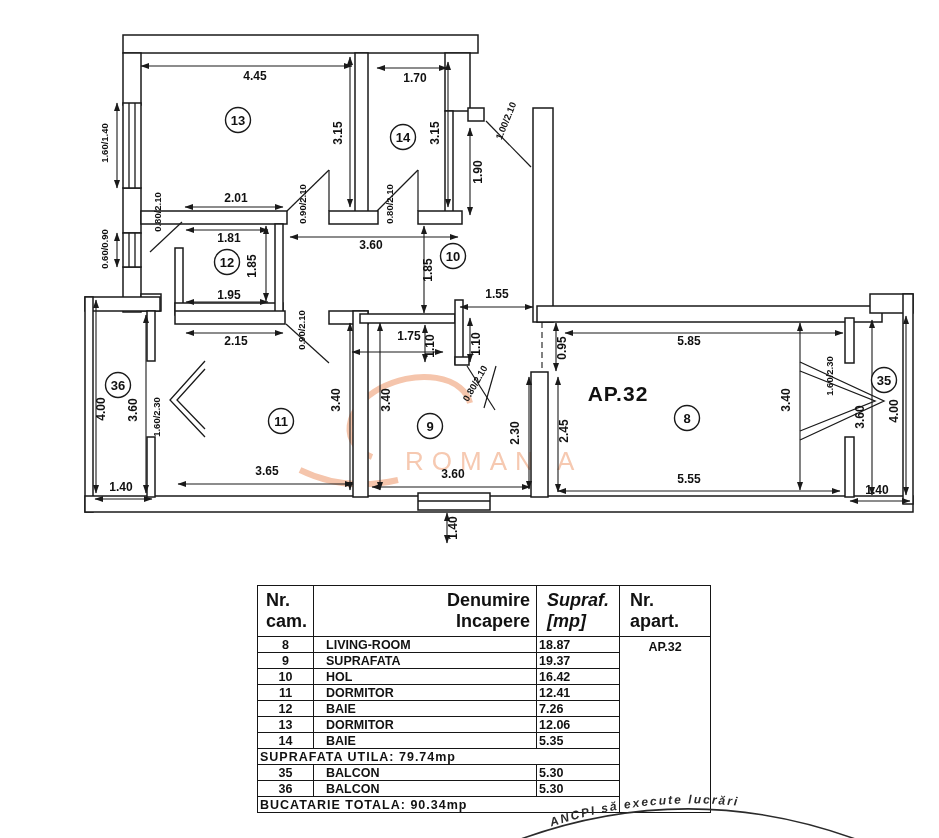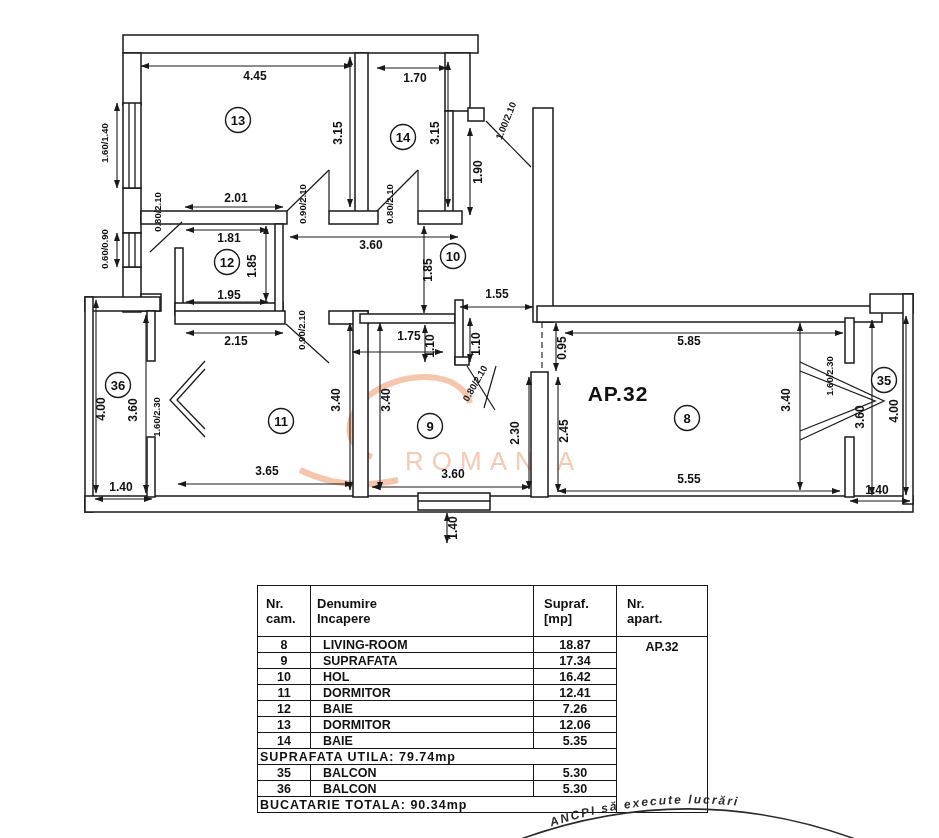--- a/index.html
+++ b/index.html
@@ -24,29 +24,29 @@
   .wm-text{font-family:"Liberation Sans",sans-serif;font-weight:normal;font-size:26px;
            letter-spacing:8px;fill:#f6c9b1;}
   .stamp-arc{fill:none;stroke:#2b2b2b;stroke-width:1.6;}
   .stamp-text{font-family:"Liberation Sans",sans-serif;font-style:italic;font-weight:bold;
               font-size:12px;letter-spacing:2px;fill:#2b2b2b;}
   
   #area-table-wrap{position:absolute;left:257px;top:585px;z-index:2;}
   table{border-collapse:collapse;background:#fff;color:#111;
         font-family:"Liberation Sans",sans-serif;font-weight:bold;}
   th,td{border:1.7px solid #161616;}
-  th{font-size:13px;white-space:pre-line;height:46px;vertical-align:middle;padding:2px 6px;}
+  th{font-size:18px;white-space:pre-line;height:46px;vertical-align:middle;padding:2px 6px;}
   th.h-nr{width:38px;text-align:left;padding-left:8px;}
-  th.h-name{width:210px;text-align:left;}
-  th.h-area{width:66px;text-align:left;padding-left:10px;}
+  th.h-name{width:210px;text-align:right;}
+  th.h-area{width:66px;text-align:left;padding-left:10px;font-style:italic;}
   th.h-apart{width:74px;text-align:left;padding-left:10px;}
   td{font-size:12.5px;height:15px;padding:0 2px;}
   .c-nr{text-align:center;}
   .c-name{text-align:left;padding-left:12px;}
-  .c-area{text-align:center;}
+  .c-area{text-align:left;}
   .c-apart{text-align:center;vertical-align:top;padding-top:3px;}
   .c-merge{text-align:left;letter-spacing:1px;}
 </style>
 </head>
 <body>
 
 <div id="canvas">
 
   <svg id="plan-svg" width="939" height="575" viewBox="0 0 939 575">
     <defs>
@@ -283,21 +283,21 @@
       <tbody id="tbody">
           <tr>
             <td class="c-nr">8</td>
             <td class="c-name">LIVING-ROOM</td>
             <td class="c-area">18.87</td>
             <td rowspan="11" class="c-apart">AP.32</td>
           </tr>
           <tr>
             <td class="c-nr">9</td>
             <td class="c-name">SUPRAFATA</td>
-            <td class="c-area">17.34</td>
+            <td class="c-area">19.37</td>
           </tr>
           <tr>
             <td class="c-nr">10</td>
             <td class="c-name">HOL</td>
             <td class="c-area">16.42</td>
           </tr>
           <tr>
             <td class="c-nr">11</td>
             <td class="c-name">DORMITOR</td>
             <td class="c-area">12.41</td>

